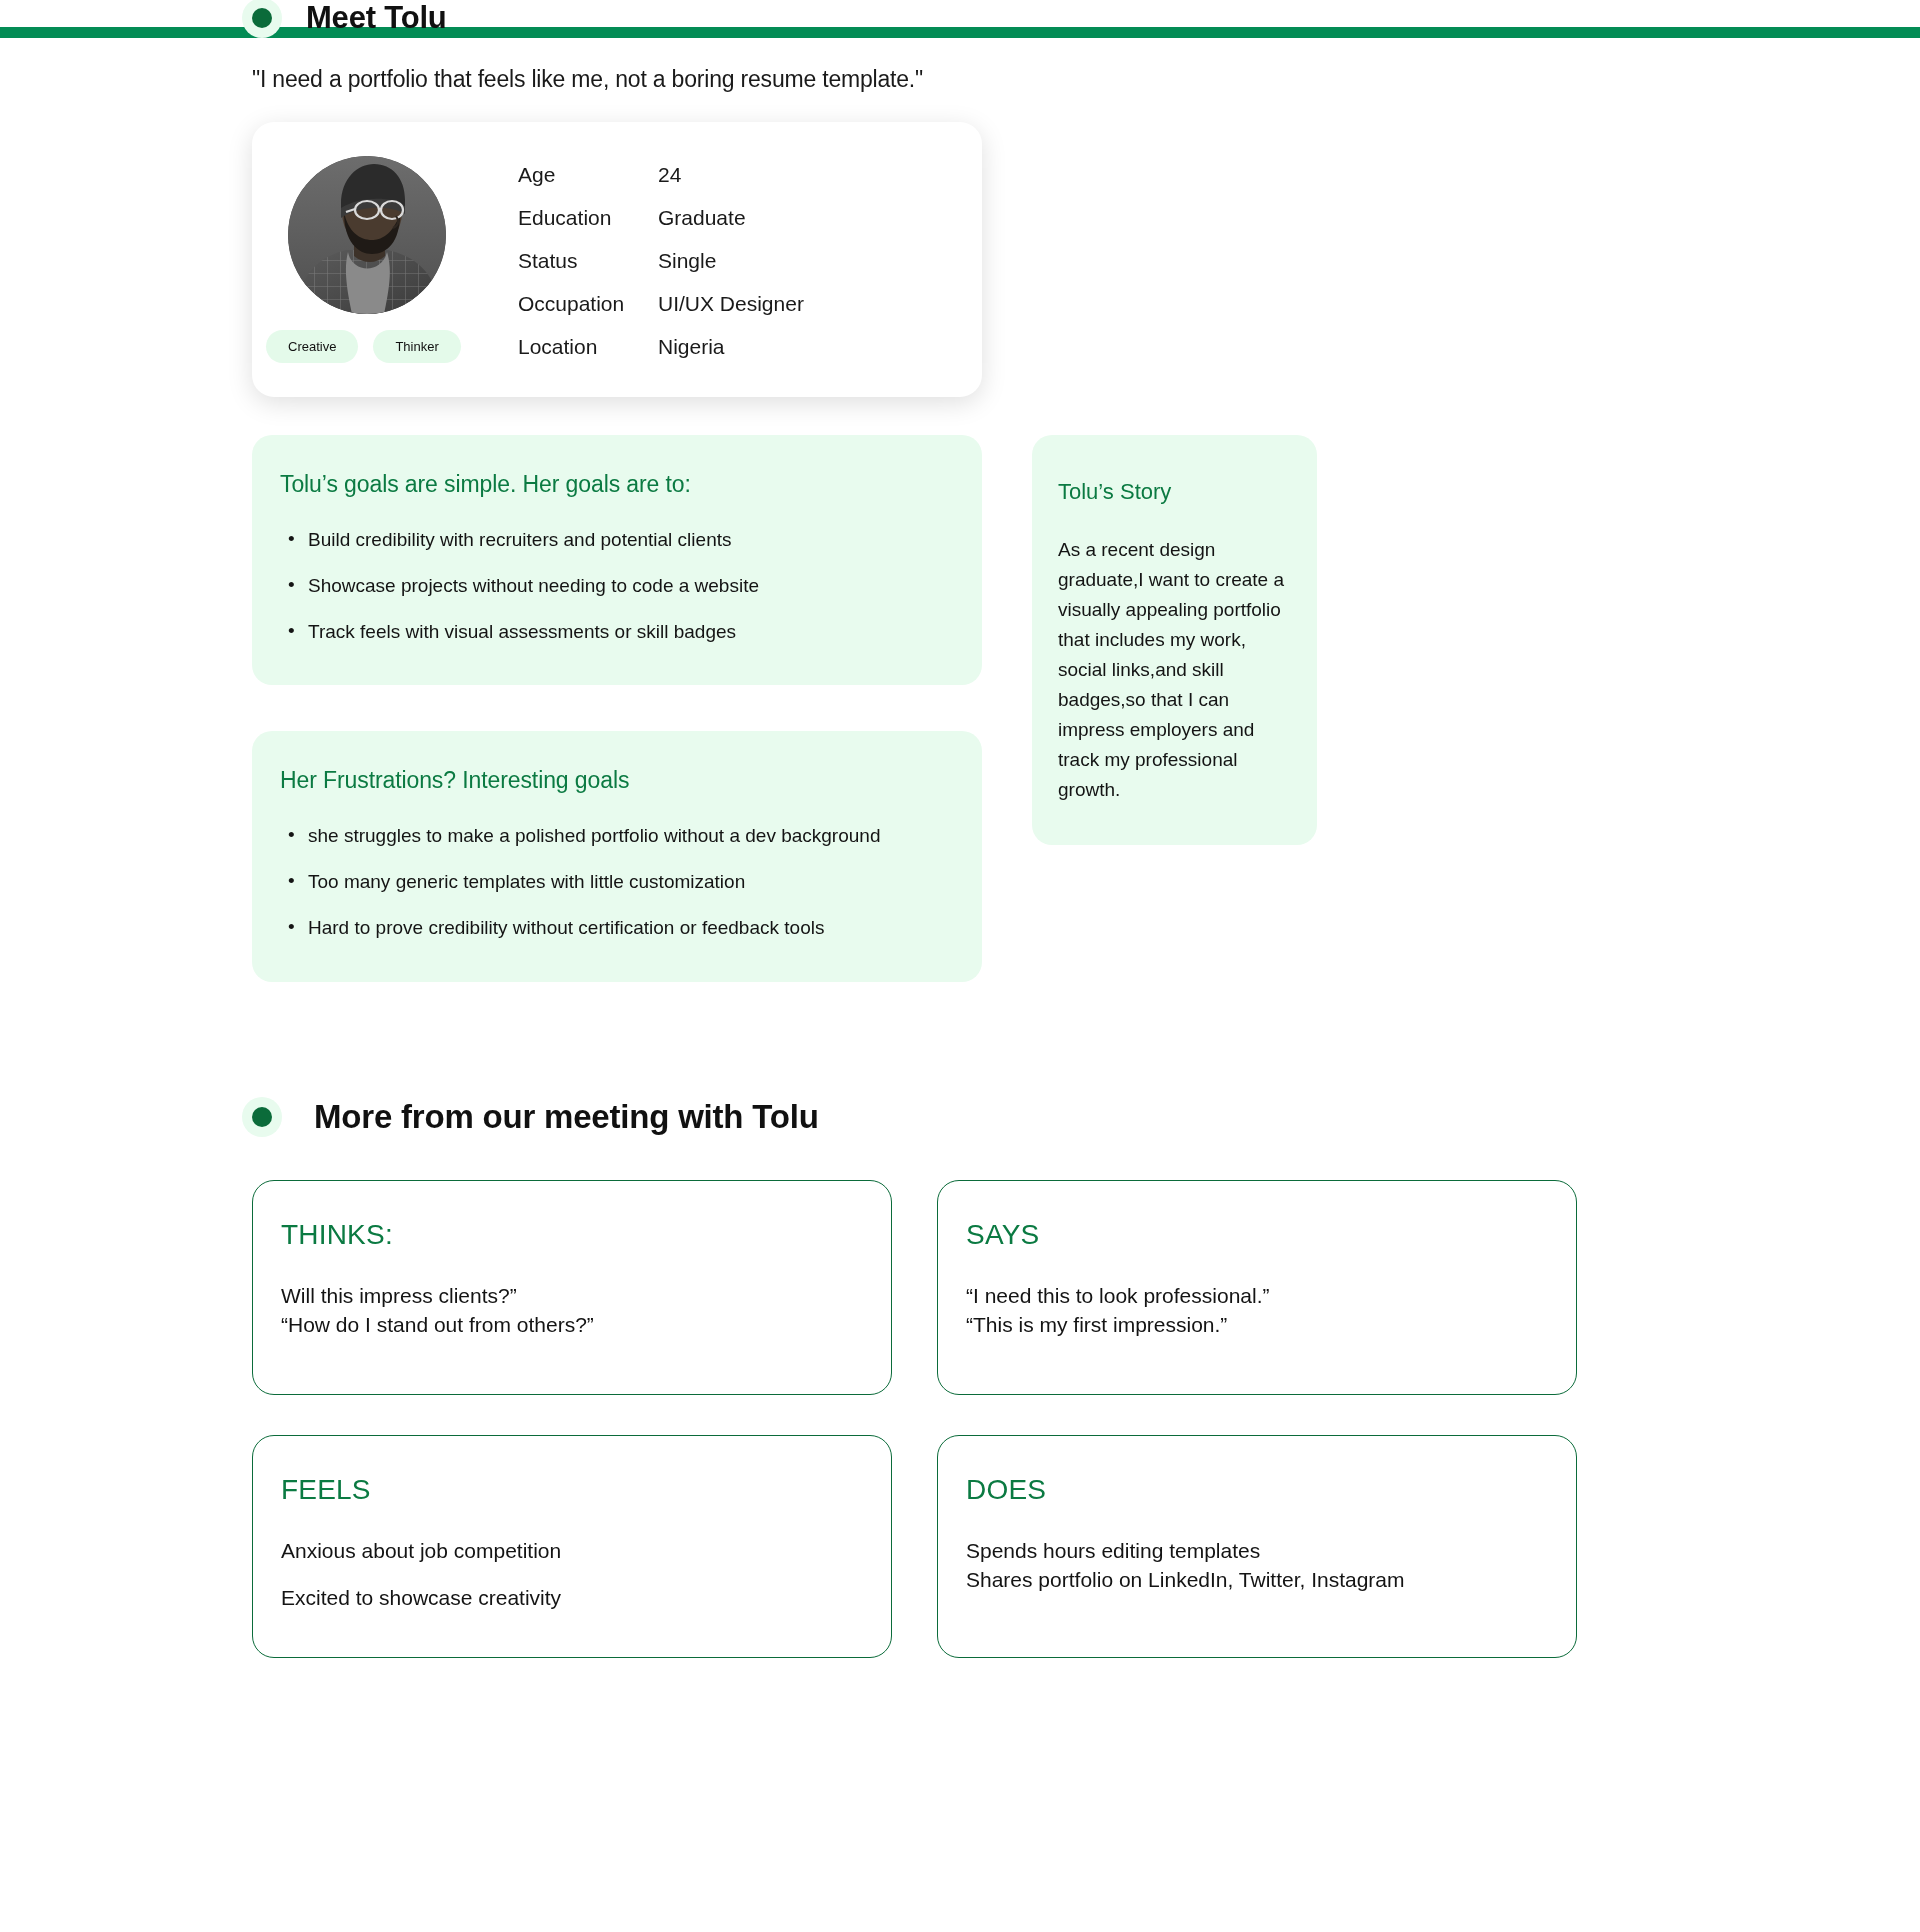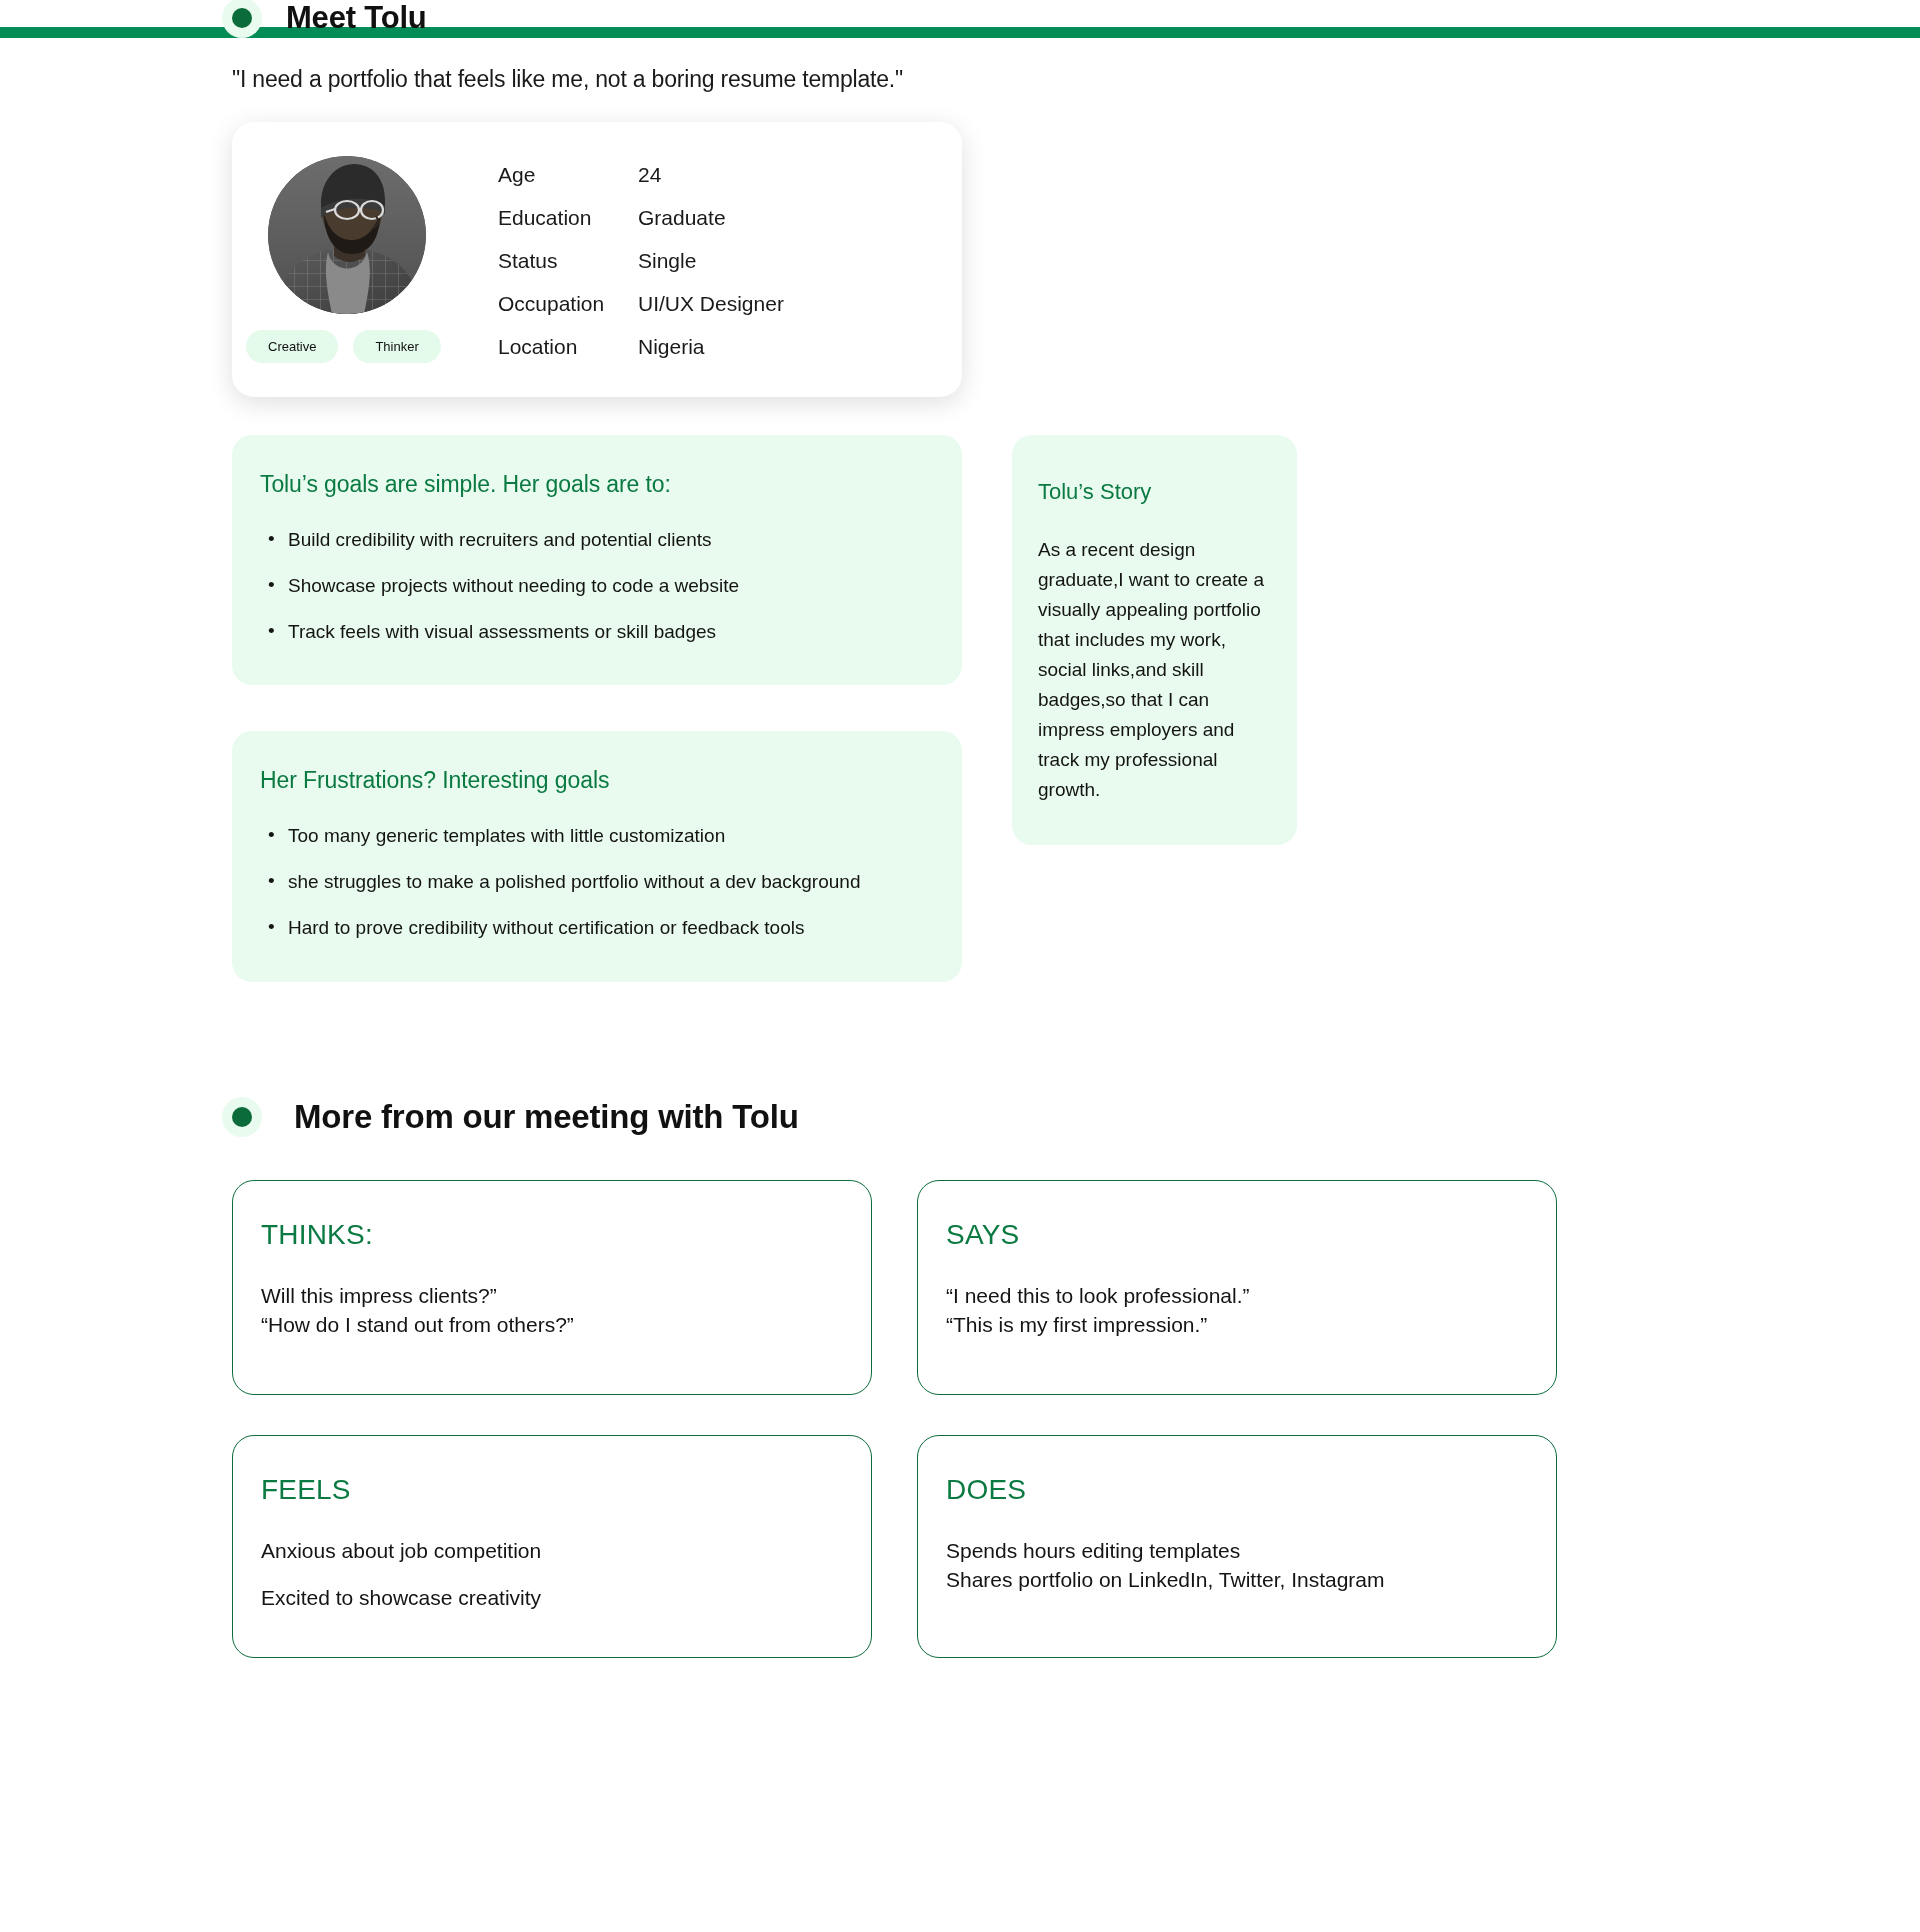--- a/index.html
+++ b/index.html
@@ -26,21 +26,21 @@
     left: 0;
     width: 1920px;
     height: 11px;
     background: #038c55;
   }
 
   
   .content {
     position: absolute;
     top: 0;
-    left: 232px;
+    left: 252px;
     width: 1360px;
   }
 
   
   .section-head {
     display: flex;
     align-items: center;
     gap: 0px;
   }
   .head-dot-wrap {
@@ -313,22 +313,22 @@
           <ul class="mint-list">
             <li>Build credibility with recruiters and potential clients</li>
             <li>Showcase projects without needing to code a website</li>
             <li>Track feels with visual assessments or skill badges</li>
           </ul>
         </div>
 
         <div class="mint-card">
           <div class="mint-title">Her Frustrations? Interesting goals</div>
           <ul class="mint-list">
+            <li> she struggles to make a polished portfolio without a dev background</li>
             <li> Too many generic templates with little customization</li>
-            <li> she struggles to make a polished portfolio without a dev background</li>
             <li>Hard to prove credibility without certification or feedback tools</li>
           </ul>
         </div>
 
       </div>
 
       <div class="story-card">
         <div class="story-title">Tolu’s Story</div>
         <div class="story-body">As a recent design graduate,I want to create a visually appealing portfolio that includes my work, social links,and skill badges,so that I can impress employers and track my professional growth.</div>
       </div>

